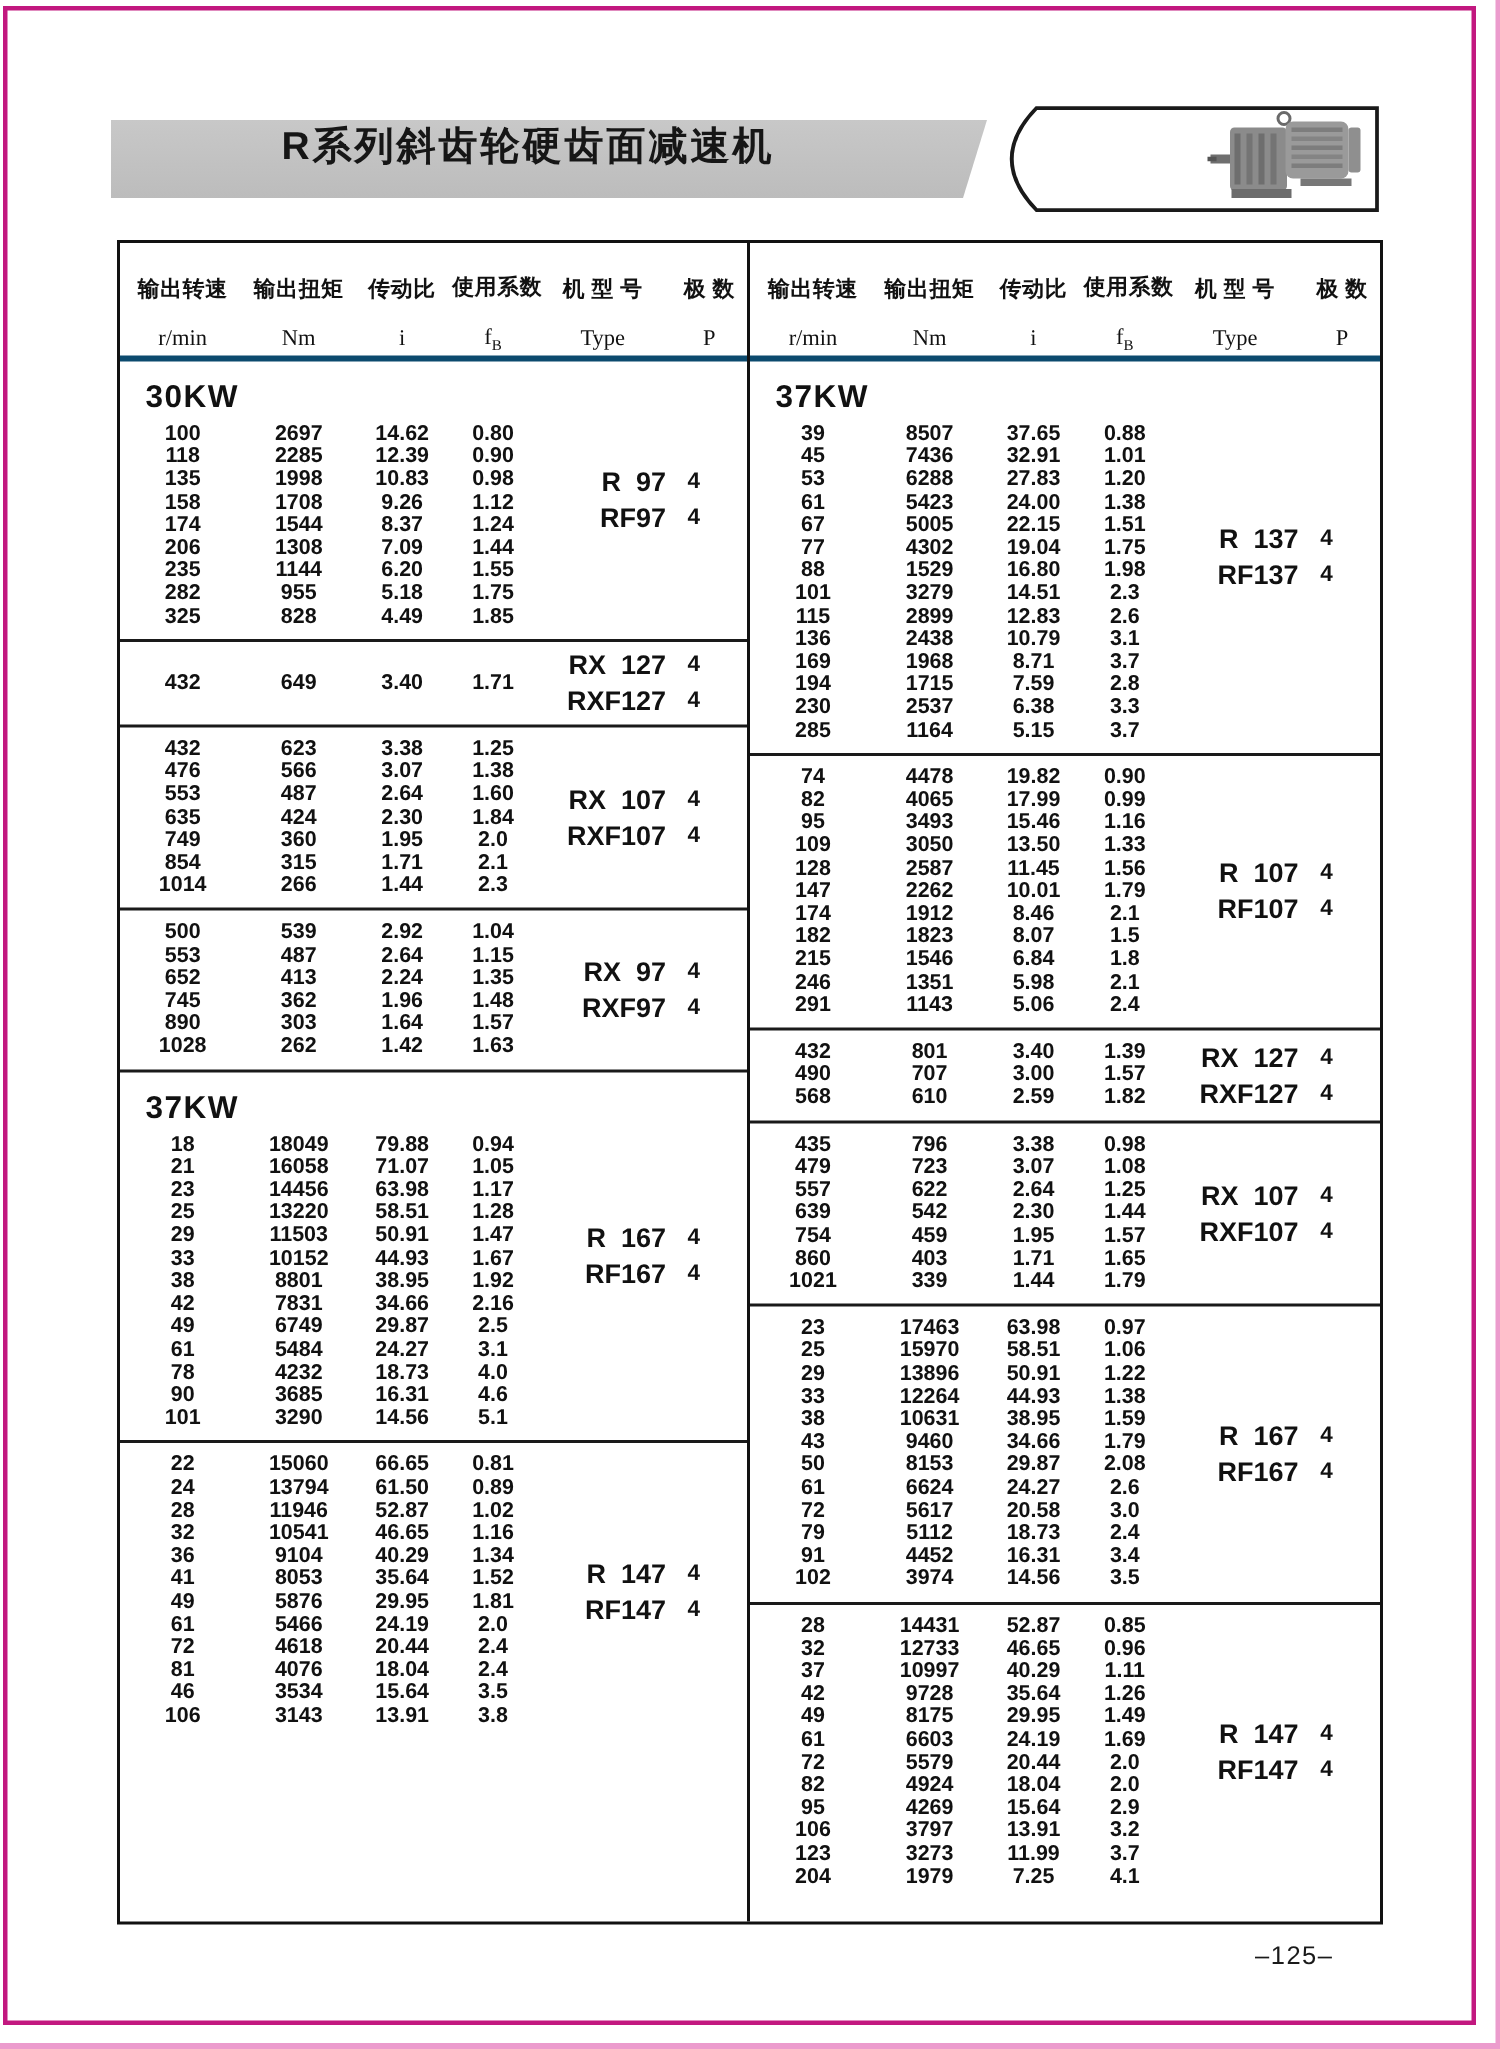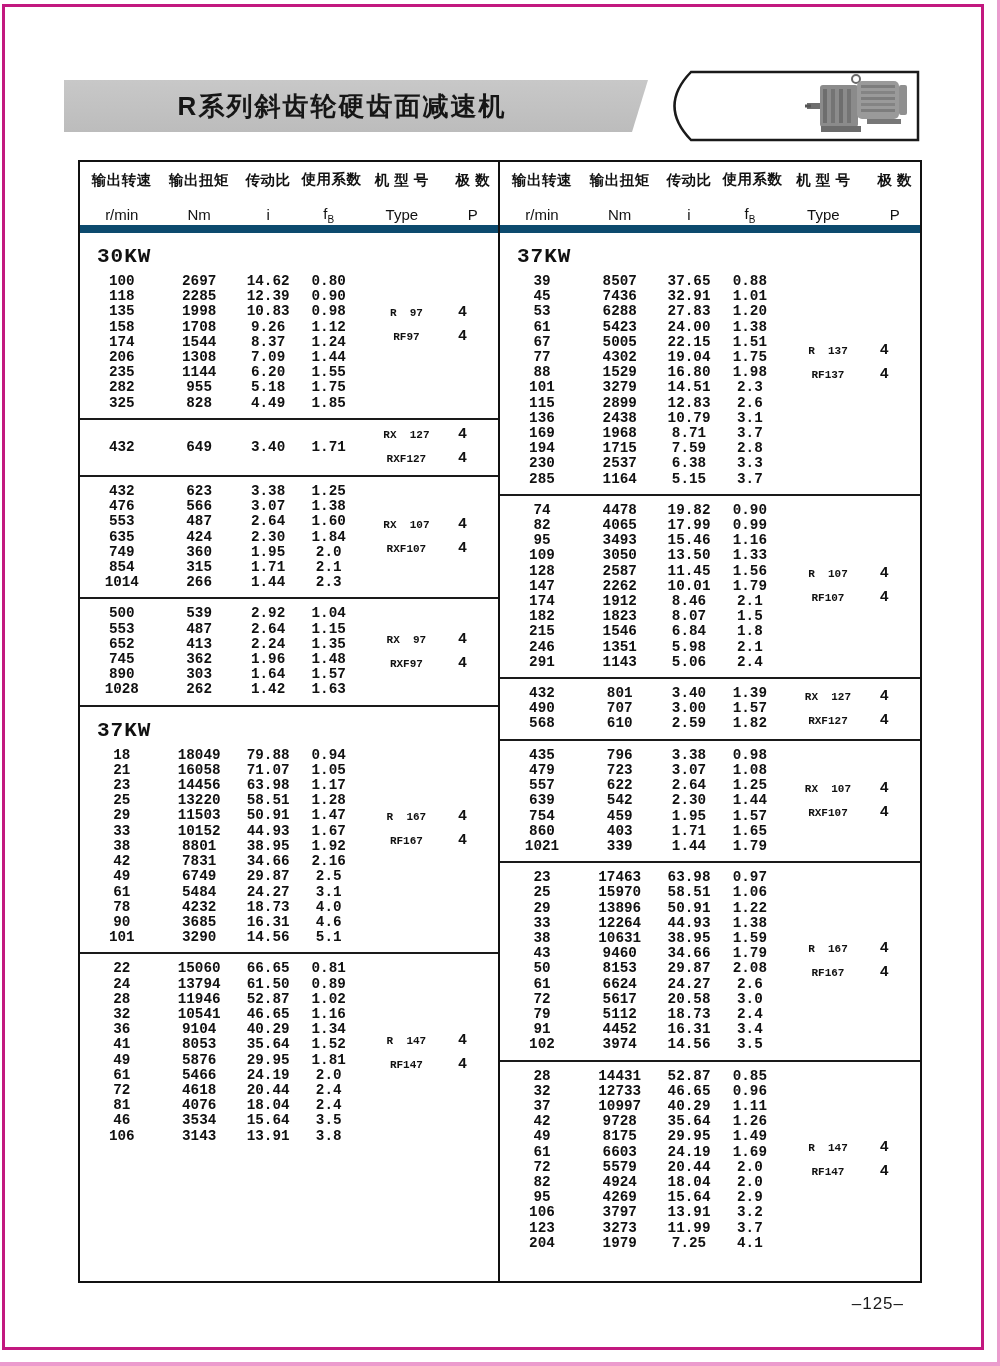--- a/index.html
+++ b/index.html
@@ -8,68 +8,68 @@
     background:#fff; overflow:hidden;
     font-family:"Liberation Sans", sans-serif; color:#111;
     border-right:3px solid #ec9ccd; border-bottom:4px solid #ec9ccd; box-sizing:border-box;
   }
   .frame{
     position:absolute; left:2px; top:4px; right:13px; bottom:12px;
     border:3px solid #c2187f; pointer-events:none;
   }
   
   .banner-gray{
-    position:absolute; left:64px; top:80px; width:584px; height:52px;
+    position:absolute; left:74px; top:80px; width:584px; height:52px;
     background:linear-gradient(#c8c8c8,#bcbcbc);
     clip-path:polygon(0 0,100% 0,calc(100% - 16px) 100%,0 100%);
-    display:flex; align-items:center; justify-content:center;
+    display:flex; align-items:flex-start; justify-content:center;
   }
   .page-title{
     font-size:26px; font-weight:700; letter-spacing:2px; color:#161616;
     transform:translateX(-14px);
   }
   .banner-art{position:absolute; left:655px; top:70px; width:267px; height:72px;}
   
   .spec-table{
     position:absolute; left:78px; top:160px; width:844px; height:1123px;
     border:2.5px solid #111; box-sizing:border-box; display:flex; background:#fff;
   }
   .half{width:50%; display:flex; flex-direction:column; box-sizing:border-box; overflow:hidden;}
   .half.left{border-right:2px solid #111;}
   .thead{
-    height:56px; border-bottom:8px solid #0c4a6e; flex:none;
+    height:56px; border-bottom:4px solid #0c4a6e; flex:none;
     display:grid; grid-template-columns:20% 17% 16% 13% 22% 12%;
-    align-items:center; padding-top:7px;
+    align-items:center; padding-top:19px;font-family:Liberation Serif, serif;
   }
   .th{text-align:center;}
   .th-cn{font-size:14.5px; font-weight:700; white-space:pre; letter-spacing:.5px;}
   .th-unit{font-size:15px; font-weight:400; margin-top:16px;}
   .th-unit sub{font-size:10px;}
   .tbody{flex:1; display:flex; flex-direction:column; overflow:hidden;}
-  .block{position:relative; border-bottom:2px solid #1a1a1a; padding:7px 0; flex:none;font-family:Liberation Mono, monospace;}
+  .block{position:relative; border-bottom:2px solid #1a1a1a; padding:7px 0; flex:none;}
   .tbody .block:last-child{border-bottom:none;}
   .half.left .tbody .block:nth-child(2){padding:20px 0;}
   .section-title{
     font-size:21px; font-weight:800; letter-spacing:1px;
     padding:5px 0 5px 17px; line-height:24px;
   }
   .row{width:66%; display:grid; grid-template-columns:30.3% 25.8% 24.2% 19.7%;}
   .cell{
     text-align:center; font-size:14.3px; font-weight:700; line-height:15.2px;
     white-space:nowrap;
   }
   .types{
     position:absolute; left:66%; width:34%; top:50%; transform:translateY(-50%);
   }
   .type-line{display:grid; grid-template-columns:62% 26%; line-height:24px;}
-  .type-name{padding-left:13px; text-align:center; white-space:pre; font-size:11px; font-weight:700;}
+  .type-name{padding-left:13px; text-align:right; white-space:pre; font-size:18px; font-weight:700;}
   .type-p{text-align:center; font-size:15px; font-weight:700;}
   
   .page-number{
-    position:absolute; top:1294px; right:93px;
+    position:absolute; top:1294px; right:108px;
     font-size:17px; font-weight:400; letter-spacing:1px; color:#1a1a1a;
   }
 </style>
 </head>
 <body>
 
 <div class="page">
   <div class="frame"></div>
 
   <div class="banner-gray">

